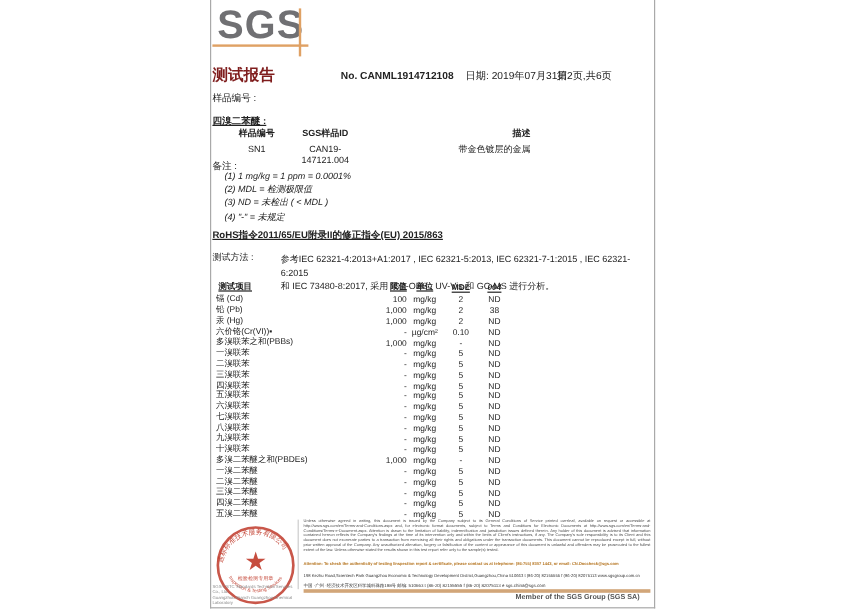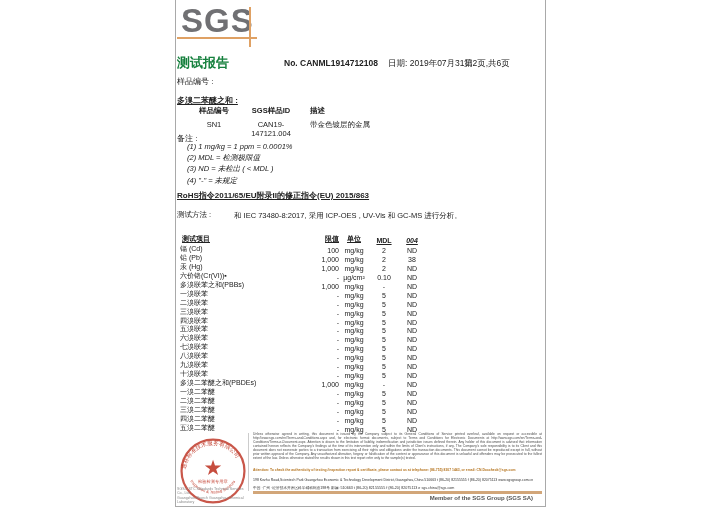--- a/index.html
+++ b/index.html
@@ -12,34 +12,34 @@
   .vline.left { left:175px; }
   .vline.right { left:545px; }
   .hline-bottom { position:absolute; top:506px; left:175px; width:371px; height:1px; background:#a9a9a9; }
 
   
   .logo { position:absolute; left:181px; top:2px; font-weight:bold; font-size:33px; letter-spacing:1px; color:#707073; font-family:"Liberation Sans",sans-serif; }
   .logo-underline { position:absolute; left:177px; top:37px; width:80px; height:2px; background:#dfa164; }
   .logo-vline { position:absolute; left:249px; top:7px; width:2px; height:40px; background:#dfa164; }
 
   
-  .report-title { position:absolute; left:177px; top:54px; font-size:13px; font-weight:bold; color:#15803d; }
+  .report-title { position:absolute; left:177px; top:54px; font-size:13px; font-weight:bold; color:#7f1d1d; }
   .report-no { position:absolute; left:284px; top:58px; font-size:8.5px; font-weight:bold; }
   .report-date { position:absolute; left:388px; top:58px; font-size:8.5px; }
   .report-page { position:absolute; left:464px; top:58px; font-size:8.5px; }
 
   .results-label { position:absolute; left:177px; top:76px; font-size:8px; }
   .sample-heading { position:absolute; left:177px; top:95px; font-size:8px; font-weight:bold; text-decoration:underline; }
 
   
   .sample-table { position:absolute; left:188px; top:106px; display:grid; grid-template-columns:52px 62px 140px; font-size:7.5px; row-gap:4px; }
   .sample-table .hdr { font-weight:bold; }
   .sample-table .c1 { text-align:center; }
   .sample-table .c2 { text-align:center; }
-  .sample-table .c3 { text-align:left; padding-left:8px; }
+  .sample-table .c3 { text-align:right; padding-left:8px; }
 
   .notes-label { position:absolute; left:177px; top:133px; font-size:8px;text-align:center; }
   .notes { position:absolute; left:187px; top:141px; font-size:7.5px; line-height:11.2px;font-style:italic; }
 
   .rohs-title { position:absolute; left:177px; top:190px; font-size:8px; font-weight:bold; text-decoration:underline;text-align:center; }
   .method-label { position:absolute; left:177px; top:210px; font-size:7.5px; }
   .method-text { position:absolute; left:234px; top:210px; width:300px; font-size:7.5px; line-height:11.5px; }
 
   
   .rt { position:absolute; left:177px; top:231px; width:252px; font-size:7px; }
@@ -78,21 +78,21 @@
   <div class="logo">SGS</div>
   <div class="logo-underline"></div>
   <div class="logo-vline"></div>
 
   <div class="report-title">测试报告</div>
   <div class="report-no">No. CANML1914712108</div>
   <div class="report-date">日期: 2019年07月31日</div>
   <div class="report-page">第2页,共6页</div>
 
   <div class="results-label">样品编号 :</div>
-  <div class="sample-heading">多溴二苯醚之和 :</div>
+  <div class="sample-heading">四溴二苯醚 :</div>
 
   <div class="sample-table">
     <span class="hdr c1">样品编号</span>
     <span class="hdr c2">SGS样品ID</span>
     <span class="hdr c3">描述</span>
     <span class="c1">SN1</span>
     <span class="c2">CAN19-147121.004</span>
     <span class="c3">带金色镀层的金属</span>
   </div>
 
@@ -100,20 +100,21 @@
   <div class="notes">
     <div>(1) 1 mg/kg = 1 ppm = 0.0001%</div>
     <div>(2) MDL = 检测极限值</div>
     <div>(3) ND = 未检出 ( &lt; MDL )</div>
     <div>(4) "-" = 未规定</div>
   </div>
 
   <div class="rohs-title">RoHS指令2011/65/EU附录II的修正指令(EU) 2015/863</div>
   <div class="method-label">测试方法 :</div>
   <div class="method-text">
+    <div>参考IEC 62321-4:2013+A1:2017 , IEC 62321-5:2013,  IEC 62321-7-1:2015 , IEC 62321-6:2015</div>
     <div>和 IEC 73480-8:2017,  采用 ICP-OES , UV-Vis  和 GC-MS 进行分析。</div>
   </div>
 
   <div class="rt">
     <div class="rt-row rt-head">
       <span class="cell-item">测试项目</span>
       <span class="cell-limit">限值</span>
       <span class="cell-unit">单位</span>
       <span class="cell-mdl">MDL</span>
       <span class="cell-result h-result">004</span>

